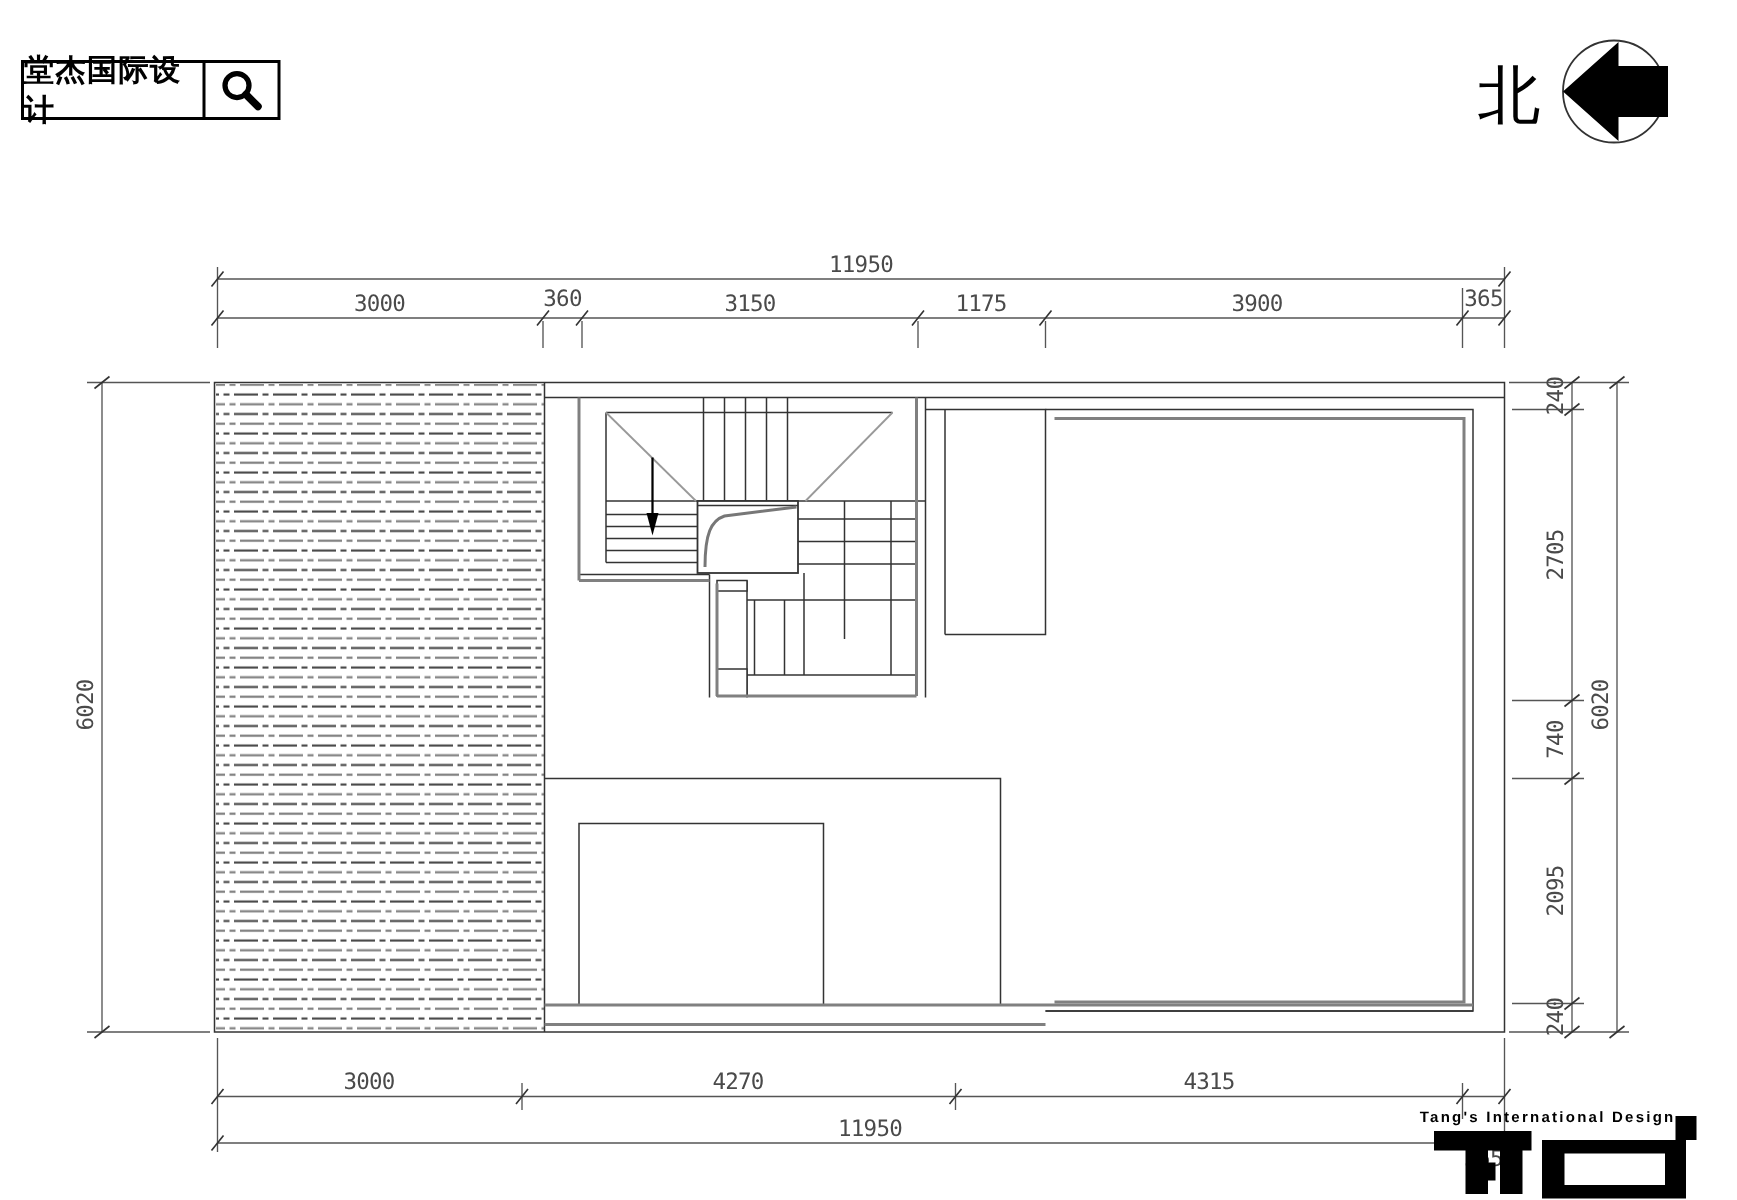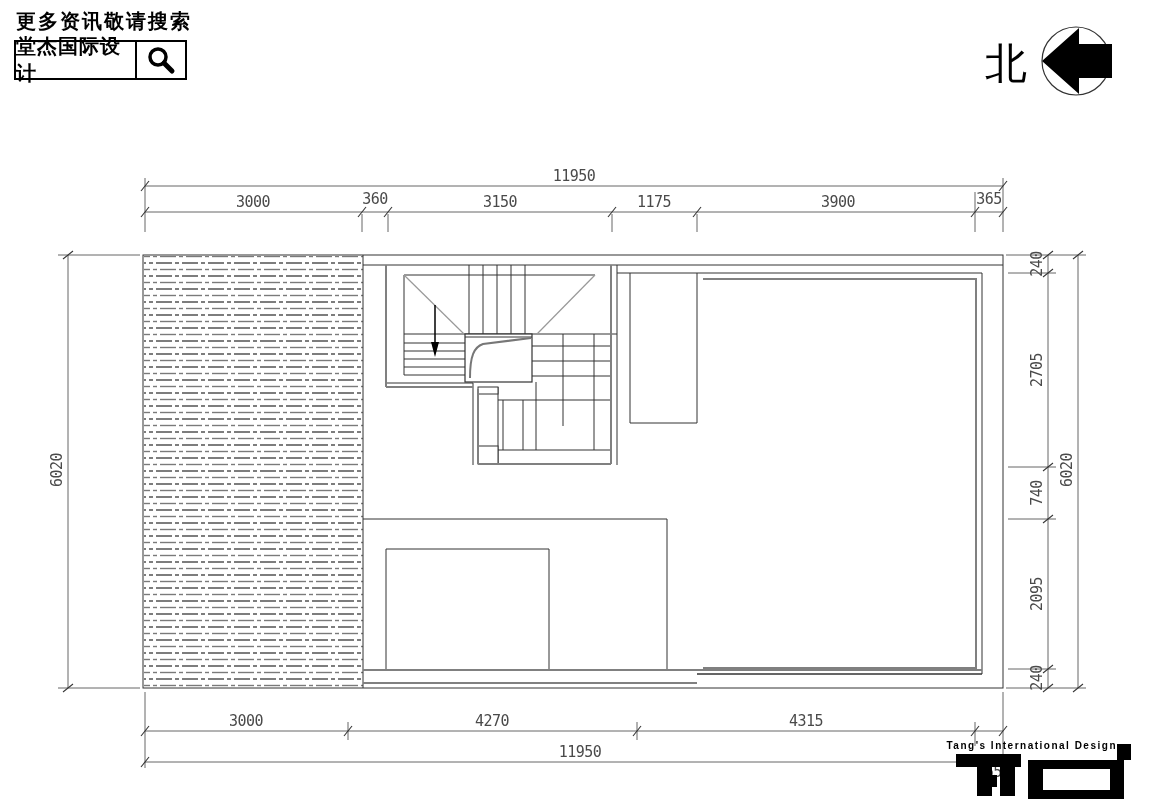--- a/index.html
+++ b/index.html
@@ -32,21 +32,20 @@
   .tjd .d-outer{position:absolute;left:93px;top:20px;width:96px;height:39px;background:#000;}
   .tjd .d-inner{position:absolute;left:15px;top:9px;right:14px;bottom:9px;background:#fff;}
   .tjd .site{position:absolute;left:0;right:2px;top:62px;text-align:right;font-size:18px;
              font-weight:700;letter-spacing:2px;color:#000;white-space:nowrap;}
 </style>
 </head>
 <body>
 
 <div class="canvas">
 
-  <div class="more-info">更多资讯敬请搜索</div>
   <div class="brand-box">
     <div class="brand-text">堂杰国际设计</div>
     <div class="brand-icon">
       <svg width="34" height="32" viewBox="0 0 34 32">
         <circle cx="14" cy="13" r="8" fill="none" stroke="#000" stroke-width="3.5"></circle>
         <line x1="20" y1="19" x2="28" y2="27" stroke="#000" stroke-width="5" stroke-linecap="round"></line>
       </svg>
     </div>
   </div>
 

